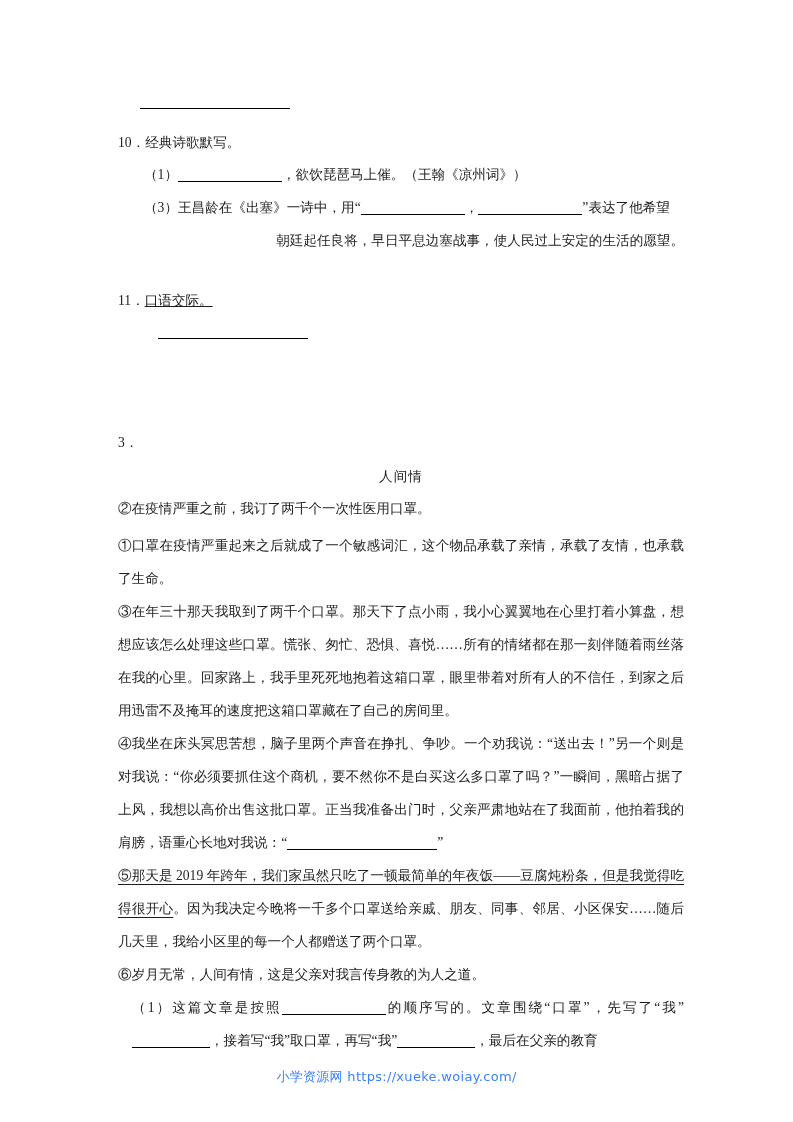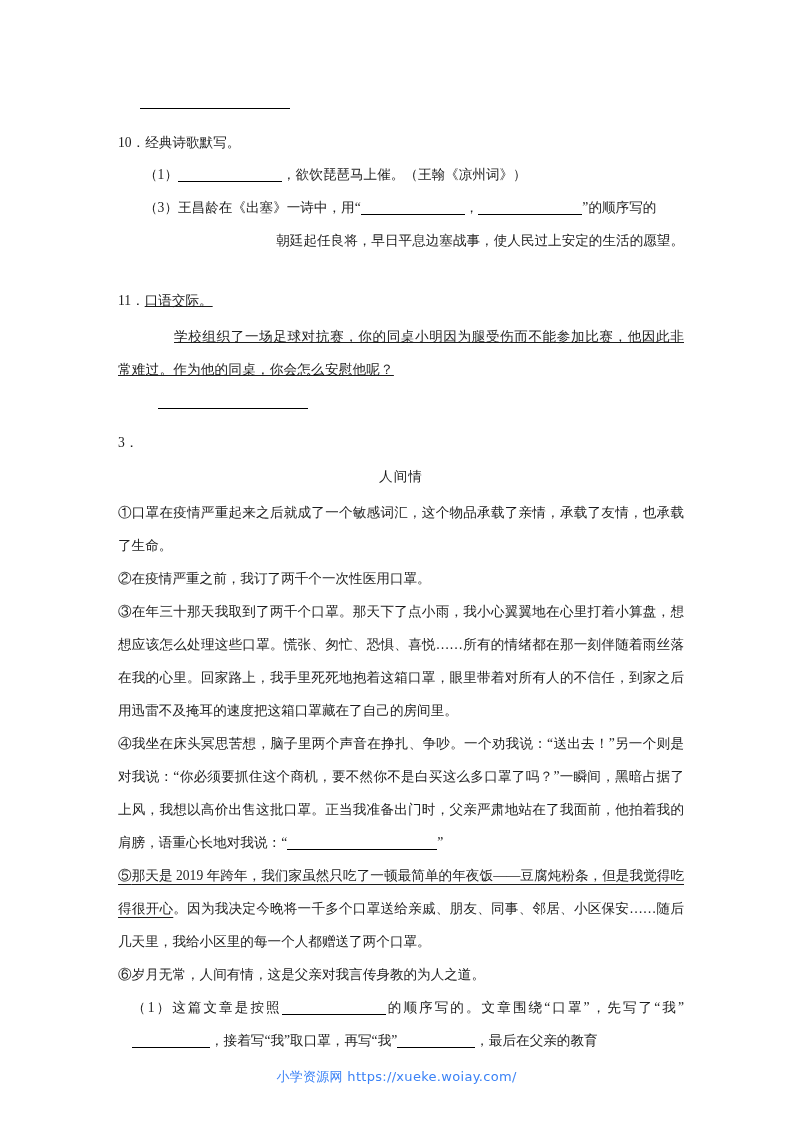--- a/index.html
+++ b/index.html
@@ -125,49 +125,48 @@
     <div class="q-head">
       <span class="q-num">10．</span><span>经典诗歌默写。</span>
     </div>
 
     <div class="q-sub">
       <span>（1）</span><span class="blank b-lg"></span><span>，欲饮琵琶马上催。（王翰《凉州词》）</span>
     </div>
 
 
     <div class="q-sub">
-      <span>（3）</span><span>王昌龄在《出塞》一诗中，用“</span><span class="blank b-lg"></span><span>，</span><span class="blank b-lg"></span><span>”的顺序写的</span>
+      <span>（3）</span><span>王昌龄在《出塞》一诗中，用“</span><span class="blank b-lg"></span><span>，</span><span class="blank b-lg"></span><span>”表达了他希望</span>
     </div>
 
     <div class="wrap-line" style="padding-left:0;text-align:right;">朝廷起任良将，早日平息边塞战事，使人民过上安定的生活的愿望。</div>
   </div>
 
   <div class="q-block" style="top:286px;text-decoration:underline;">
     <div class="q-head">
       <span class="q-num">11．</span><span>口语交际。</span>
     </div>
-    <div class="body-text" style="text-indent:56px;margin-top:4px;">学校组织了一场足球对抗赛，你的同桌小明因为腿受伤而不能参加比赛，他因此非常难过。作为他的同桌，你会怎么安慰他呢？</div>
     <div style="margin-top:22px;">
       <div class="answer-rule"></div>
     </div>
   </div>
 
   <div class="q-block" style="top:428px;">
     <div class="q-head">
       <span class="q-num">3．</span>
     </div>
 
     <div class="article-title" style="margin-top:4px;">人间情</div>
 
+    <div class="para">
+      <span>②</span><span>在疫情严重之前，我订了两千个一次性医用口罩。</span>
+    </div>
+
     <div class="para" style="margin-top:4px;">
       <span>①</span><span>口罩在疫情严重起来之后就成了一个敏感词汇，这个物品承载了亲情，承载了友情，也承载了生命。</span>
-    </div>
-
-    <div class="para">
-      <span>②</span><span>在疫情严重之前，我订了两千个一次性医用口罩。</span>
     </div>
 
     <div class="para">
       <span>③</span><span>在年三十那天我取到了两千个口罩。那天下了点小雨，我小心翼翼地在心里打着小算盘，想想应该怎么处理这些口罩。慌张、匆忙、恐惧、喜悦……所有的情绪都在那一刻伴随着雨丝落在我的心里。回家路上，我手里死死地抱着这箱口罩，眼里带着对所有人的不信任，到家之后用迅雷不及掩耳的速度把这箱口罩藏在了自己的房间里。</span>
     </div>
 
     <div class="para">
       <span>④</span><span>我坐在床头冥思苦想，脑子里两个声音在挣扎、争吵。一个劝我说：“送出去！”另一个则是对我说：“你必须要抓住这个商机，要不然你不是白买这么多口罩了吗？”一瞬间，黑暗占据了上风，我想以高价出售这批口罩。正当我准备出门时，父亲严肃地站在了我面前，他拍着我的肩膀，语重心长地对我说：“</span><span class="blank b-quote"></span><span>”</span>
     </div>
 

